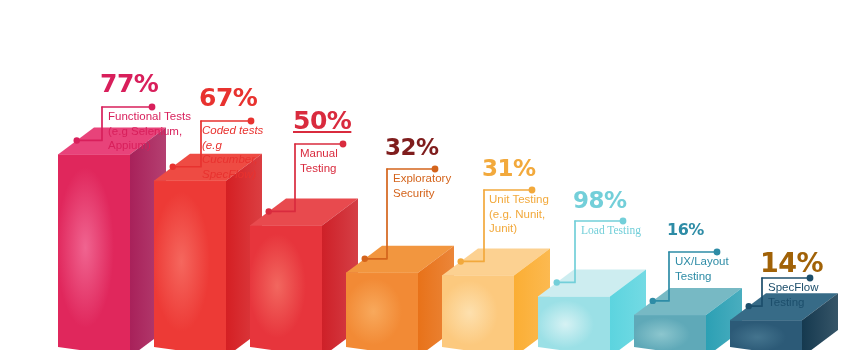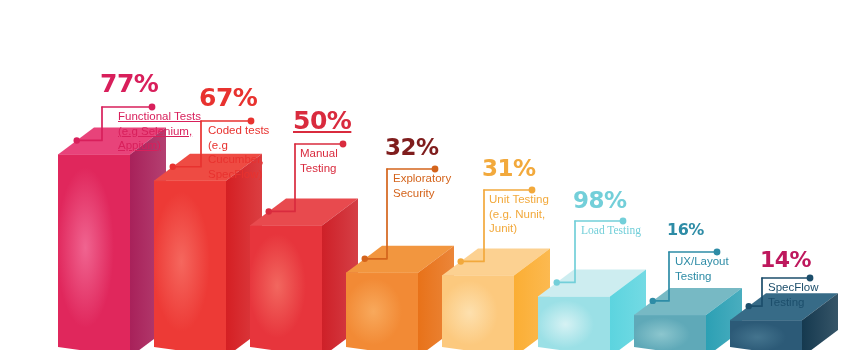--- a/index.html
+++ b/index.html
@@ -254,41 +254,41 @@
           <path d="M 762 233 L 762 261.14 L 748.72 261.14" stroke="#1C4E6B" stroke-width="1.7" fill="none" stroke-linecap="round" stroke-linejoin="round"></path>
           <path d="M 762 233 L 810 233" stroke="#1C4E6B" stroke-width="1.7" fill="none" stroke-linecap="round"></path>
           <circle cx="810" cy="233" r="3.4" fill="#1C4E6B"></circle>
           <circle cx="748.72" cy="261.14" r="3.2" fill="#1C4E6B"></circle>
         </g>
       </g>
   </svg>
 
   <div id="labels-layer">
       <div class="pct-label" style="left: 100px; top: 26px; font-size: 25px; color: rgb(216, 31, 91);">77%</div>
-      <div class="cat-label" style="left: 118px; top: 64px; color: rgb(216, 31, 91); text-decoration: underline;">Functional Tests
+      <div class="cat-label" style="left: 108px; top: 64px; color: rgb(216, 31, 91);">Functional Tests
 (e.g  Selenium,
 Appium)</div>
       <div class="pct-label" style="left: 199px; top: 40px; font-size: 25px; color: rgb(232, 50, 47);">67%</div>
-      <div class="cat-label" style="left: 208px; top: 78px; color: rgb(232, 50, 47);">Coded tests
+      <div class="cat-label" style="left: 202px; top: 78px; color: rgb(232, 50, 47); font-style: italic;">Coded tests
 (e.g
 Cucumber,
 SpecFlow)</div>
       <div class="pct-label" style="left: 293px; top: 63px; font-size: 25px; color: rgb(217, 43, 62); text-decoration: underline;">50%</div>
       <div class="cat-label" style="left: 300px; top: 101px; color: rgb(217, 43, 62);">Manual
 Testing</div>
       <div class="pct-label" style="left: 385px; top: 91px; font-size: 23px; color: #7f1d1d;">32%</div>
       <div class="cat-label" style="left: 393px; top: 126px; color: rgb(212, 100, 28);">Exploratory
 Security</div>
       <div class="pct-label" style="left: 482px; top: 112px; font-size: 23px; color: rgb(242, 169, 60);">31%</div>
       <div class="cat-label" style="left: 489px; top: 147px; color: rgb(242, 169, 60);">Unit Testing
 (e.g. Nunit,
 Junit)</div>
       <div class="pct-label" style="left: 573px; top: 144px; font-size: 23px; color: rgb(115, 207, 217);">98%</div>
       <div class="cat-label" style="left: 581px; top: 178px; color: rgb(115, 207, 217); font-family: Liberation Serif, serif;">Load Testing</div>
       <div class="pct-label" style="left: 667px; top: 177px; font-size: 16px; color: rgb(46, 140, 166);">16%</div>
       <div class="cat-label" style="left: 675px; top: 209px; color: rgb(46, 140, 166);">UX/Layout
 Testing</div>
-      <div class="pct-label" style="left: 760px; top: 204px; font-size: 22px; color: #be185d;">14%</div>
+      <div class="pct-label" style="left: 760px; top: 204px; font-size: 27px; color: #a16207;">14%</div>
       <div class="cat-label" style="left: 768px; top: 235px; color: rgb(28, 78, 107);">SpecFlow
 Testing</div>
     </div>
 
 </div>
 
 </body></html>

